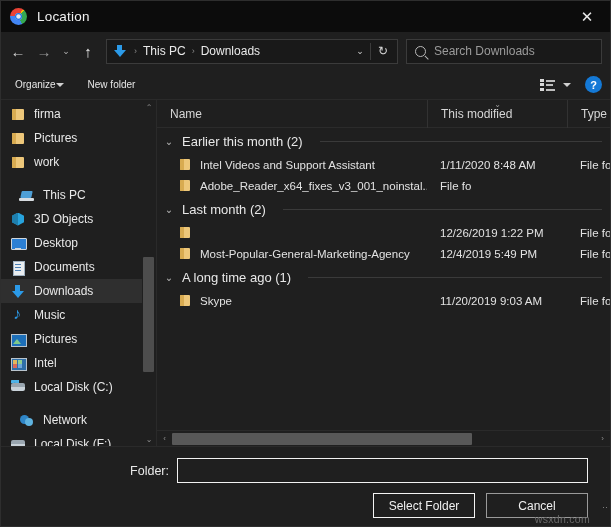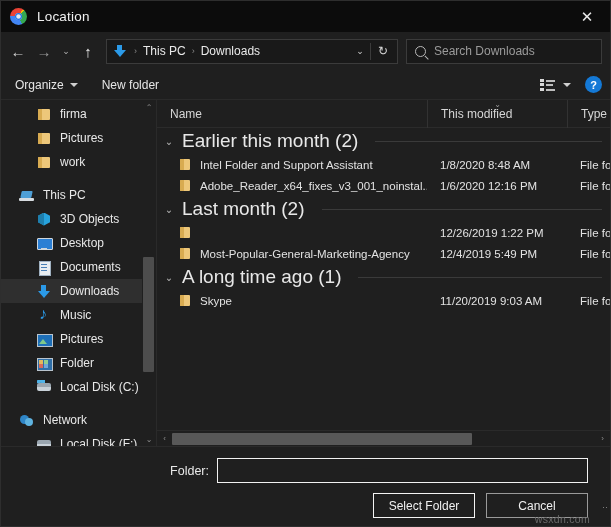--- a/index.html
+++ b/index.html
@@ -125,22 +125,22 @@
 
   
   .cmdrow {
     height: 30px; min-height: 30px;
     background: #1f1f1f;
     display: flex; align-items: center;
     padding: 0 8px 0 14px;
     border-bottom: 1px solid #2a2a2a;
   }
   .cmd-item {
-    color: #e6e6e6; font-size: 12px;
-    display: flex; align-items: center; gap: 6px;
+    color: #e6e6e6; font-size: 10px;
+    display: flex; align-items: center; 
     margin-right: 24px; cursor: default;
   }
   .caret-dn {
     width: 0; height: 0;
     border-left: 4px solid transparent; border-right: 4px solid transparent;
     border-top: 4px solid #d0d0d0;
   }
   .cmd-spacer { flex: 1 1 auto; }
   .view-icon {
     width: 16px; height: 12px; position: relative; margin-right: 7px;
@@ -172,21 +172,21 @@
     width: 156px; flex: 0 0 156px;
     background: #1f1f1f;
     display: flex; position: relative;
     border-right: 1px solid #2a2a2a;
   }
   .tree {
     flex: 1 1 auto; overflow: hidden; padding-top: 2px;
   }
   .tree-item {
     height: 24px; display: flex; align-items: center;
-    padding-left: 35px; color: #e8e8e8; font-size: 12px;
+    padding-left: 9px; color: #e8e8e8; font-size: 12px;
     cursor: default; gap: 8px; white-space: nowrap;
   }
   .tree-item.root { padding-left: 18px; }
   .tree-item.selected { background: #2f2f2f; }
   .tree-item.gap { margin-top: 9px; }
   .ico { width: 16px; height: 15px; flex: 0 0 auto; position: relative; }
 
   
   .ico.folder::before {
     content:""; position:absolute; left:2px; top:2px;
@@ -344,21 +344,21 @@
   }
 
   .rows {
     flex: 1 1 auto; overflow: hidden; position: relative;
   }
   .grouphead {
     height: 26px; display: flex; align-items: center;
     padding-left: 6px; gap: 7px;
   }
   .gh-chev { color: #b6b6b6; font-size: 10px; width: 12px; text-align: center; }
-  .gh-text { color: #e8e8e8; font-size: 19px; white-space: nowrap; }
+  .gh-text { color: #e8e8e8; font-size: 13px; white-space: nowrap; }
   .gh-line { flex: 1 1 auto; height: 1px; background: #3a3a3a; margin: 0 8px 0 10px; }
 
   .filerow {
     height: 21px; display: flex; align-items: center;
     cursor: default;
   }
   .cell {
     font-size: 11.5px; color: #e2e2e2;
     white-space: nowrap; overflow: hidden;
     display: flex; align-items: center;
@@ -396,21 +396,20 @@
   
   .bottom {
     min-height: 80px; flex: 0 0 80px;
     background: #1f1f1f;
     border-top: 1px solid #2a2a2a;
     position: relative;
   }
   .folderrow {
     display: flex; align-items: center;
     padding: 11px 22px 0 0;
-    margin-left: 40px;
   }
   .folder-label {
     color: #e8e8e8; font-size: 12.5px;
     width: 176px; text-align: right; padding-right: 8px;
     flex: 0 0 176px;
   }
   .folder-input {
     flex: 1 1 auto; height: 25px;
     background: #1f1f1f; border: 1px solid #f2f2f2;
     color: #e8e8e8; font-size: 12px; padding: 0 5px;
@@ -533,21 +532,21 @@
           <div class="tree-item">
             <span class="ico music"></span>
             <span>Music</span>
           </div>
           <div class="tree-item">
             <span class="ico pics"></span>
             <span>Pictures</span>
           </div>
           <div class="tree-item">
             <span class="ico vid"></span>
-            <span>Folder</span>
+            <span>Intel</span>
           </div>
           <div class="tree-item">
             <span class="ico drive win">
               <span class="win-flag"></span>
             </span>
             <span>Local Disk (C:)</span>
           </div>
           <div class="tree-item gap root">
             <span class="ico net"></span>
             <span>Network</span>
@@ -582,31 +581,30 @@
 
       <div class="rows" id="rows">
           <div class="grouphead">
             <span class="gh-chev">⌄</span>
             <span class="gh-text">Earlier this month (2)</span>
             <span class="gh-line"></span>
           </div>
           <div class="filerow">
             <div class="cell name">
               <span class="fico"></span>
-              <span>Intel Folder and Support Assistant</span>
+              <span>Intel Videos and Support Assistant</span>
             </div>
-            <div class="cell date">1/8/2020 8:48 AM</div>
+            <div class="cell date">1/11/2020 8:48 AM</div>
             <div class="cell type">File fo</div>
           </div>
           <div class="filerow">
             <div class="cell name">
               <span class="fico"></span>
               <span>Adobe_Reader_x64_fixes_v3_001_noinstal...</span>
             </div>
-            <div class="cell date">1/6/2020 12:16 PM</div>
             <div class="cell type">File fo</div>
           </div>
           <div class="grouphead">
             <span class="gh-chev">⌄</span>
             <span class="gh-text">Last month (2)</span>
             <span class="gh-line"></span>
           </div>
           <div class="filerow">
             <div class="cell name">
               <span class="fico"></span>

